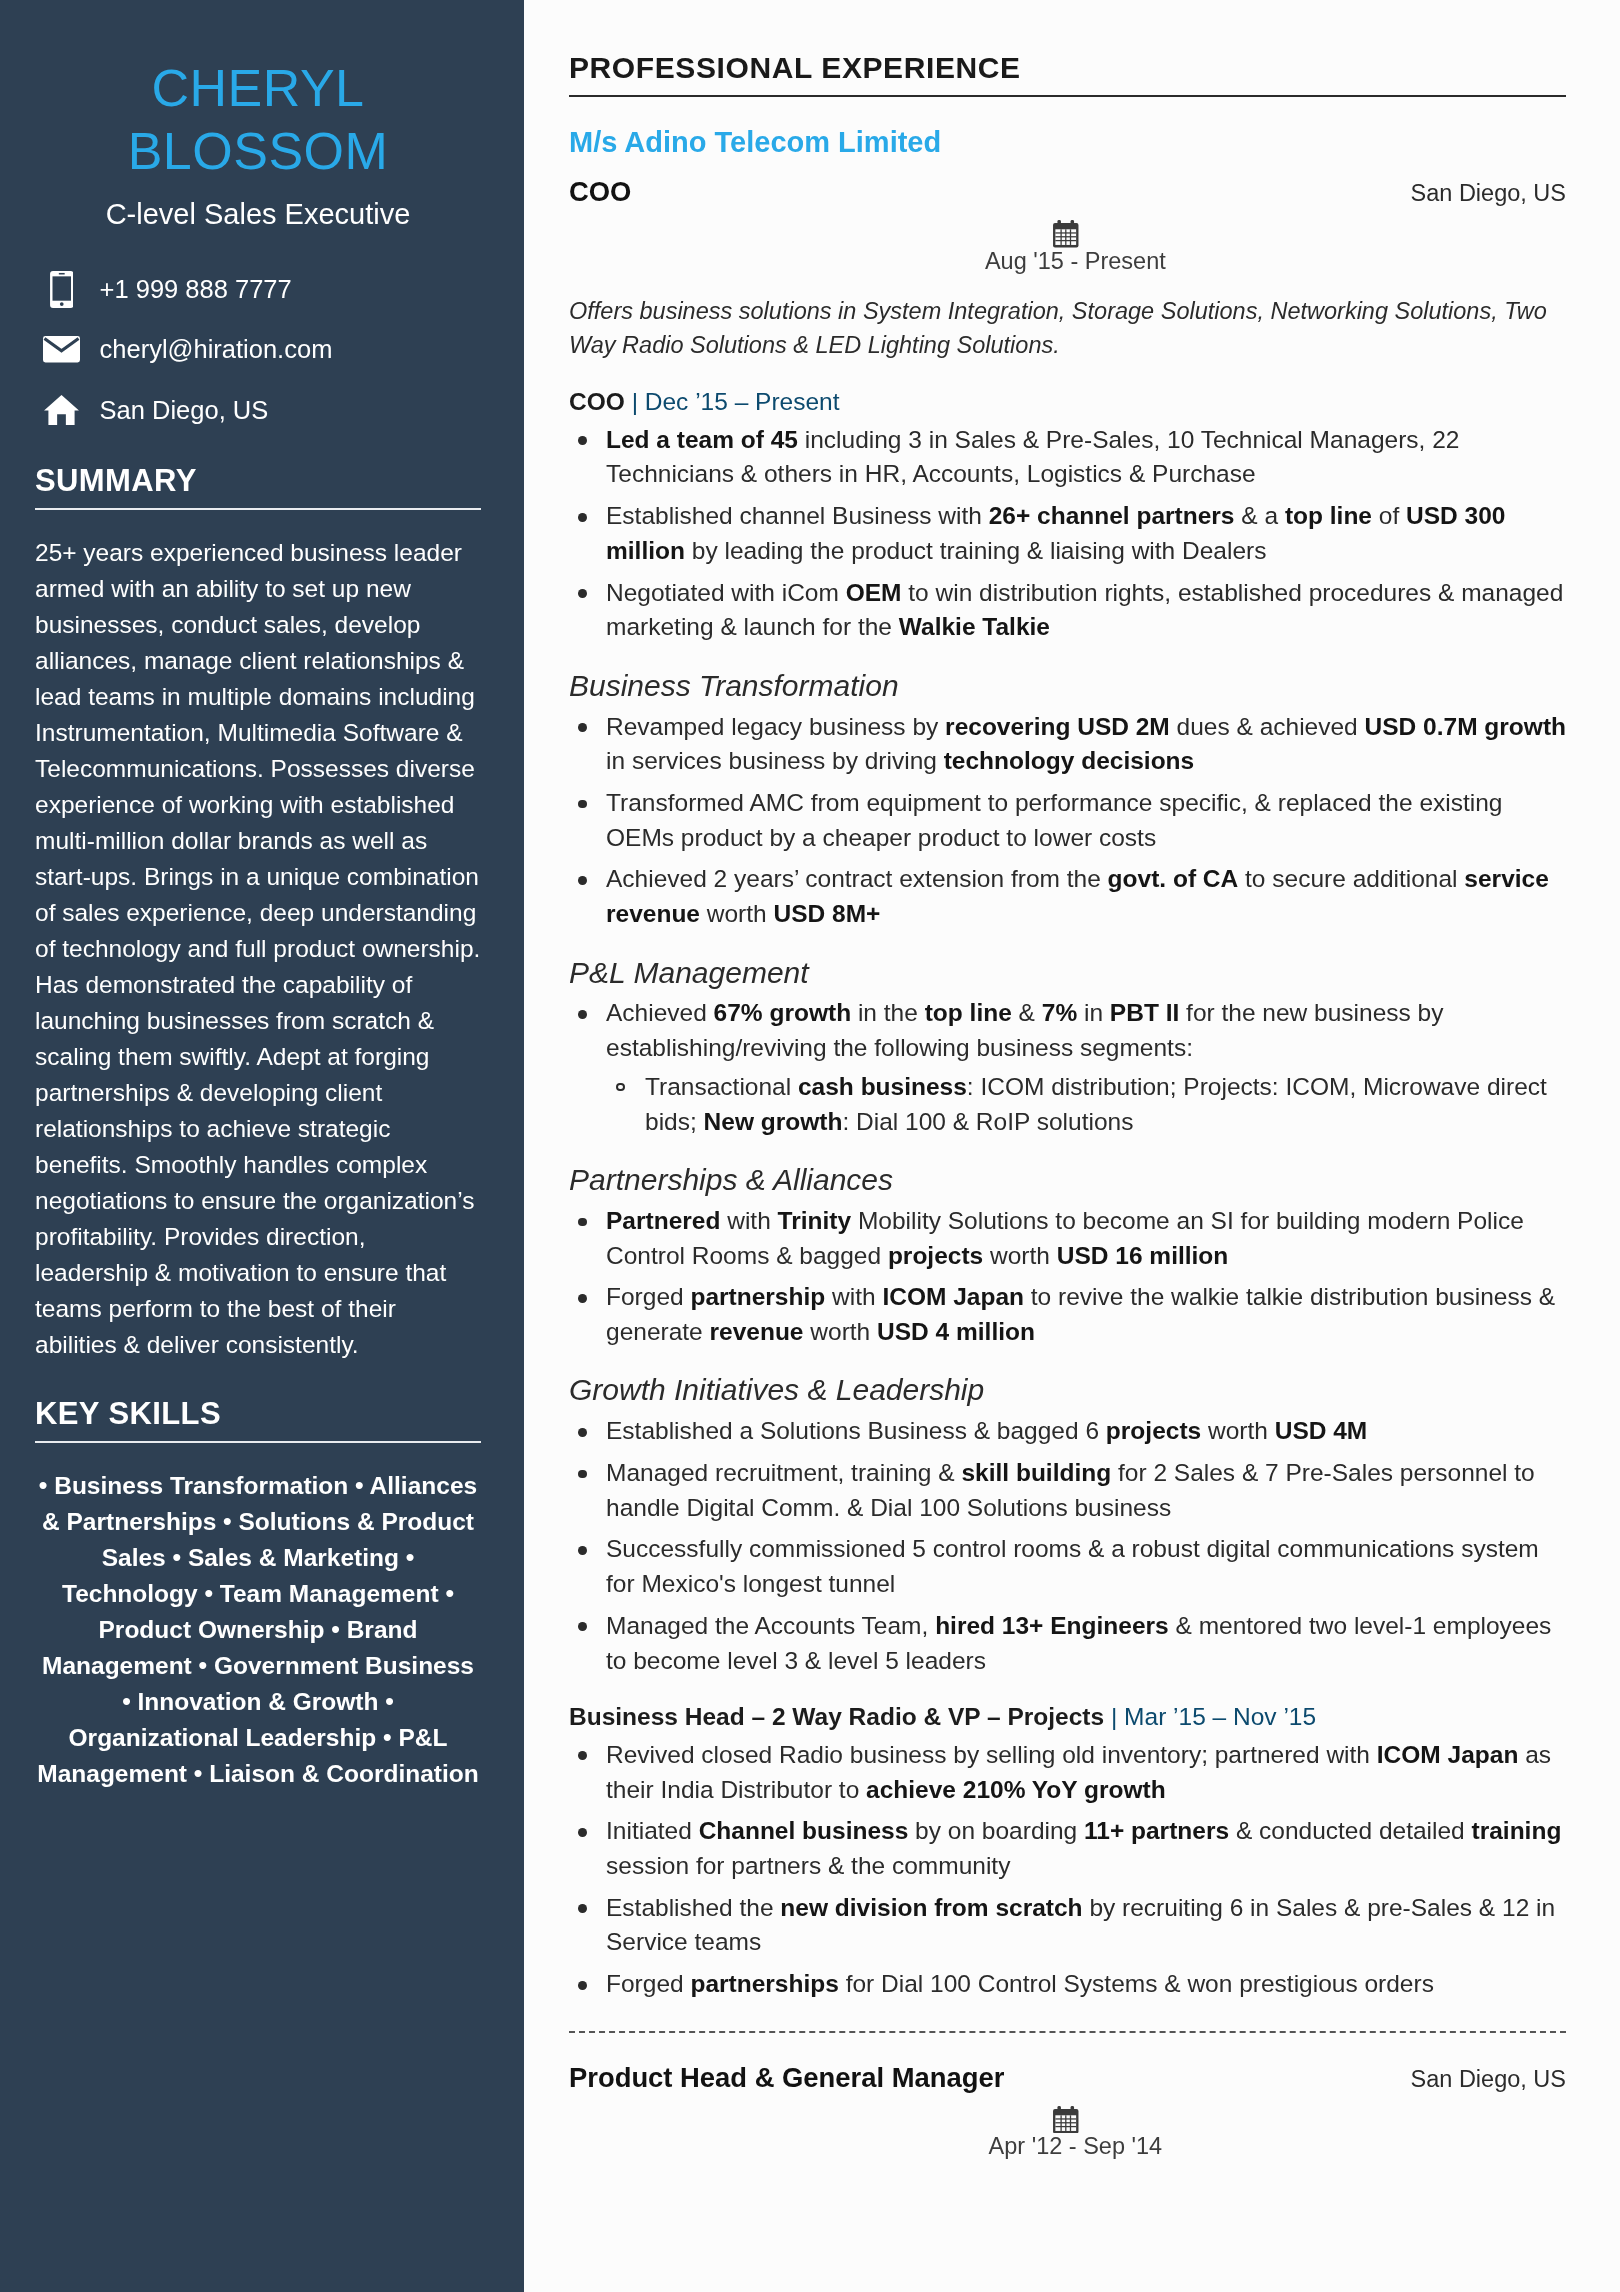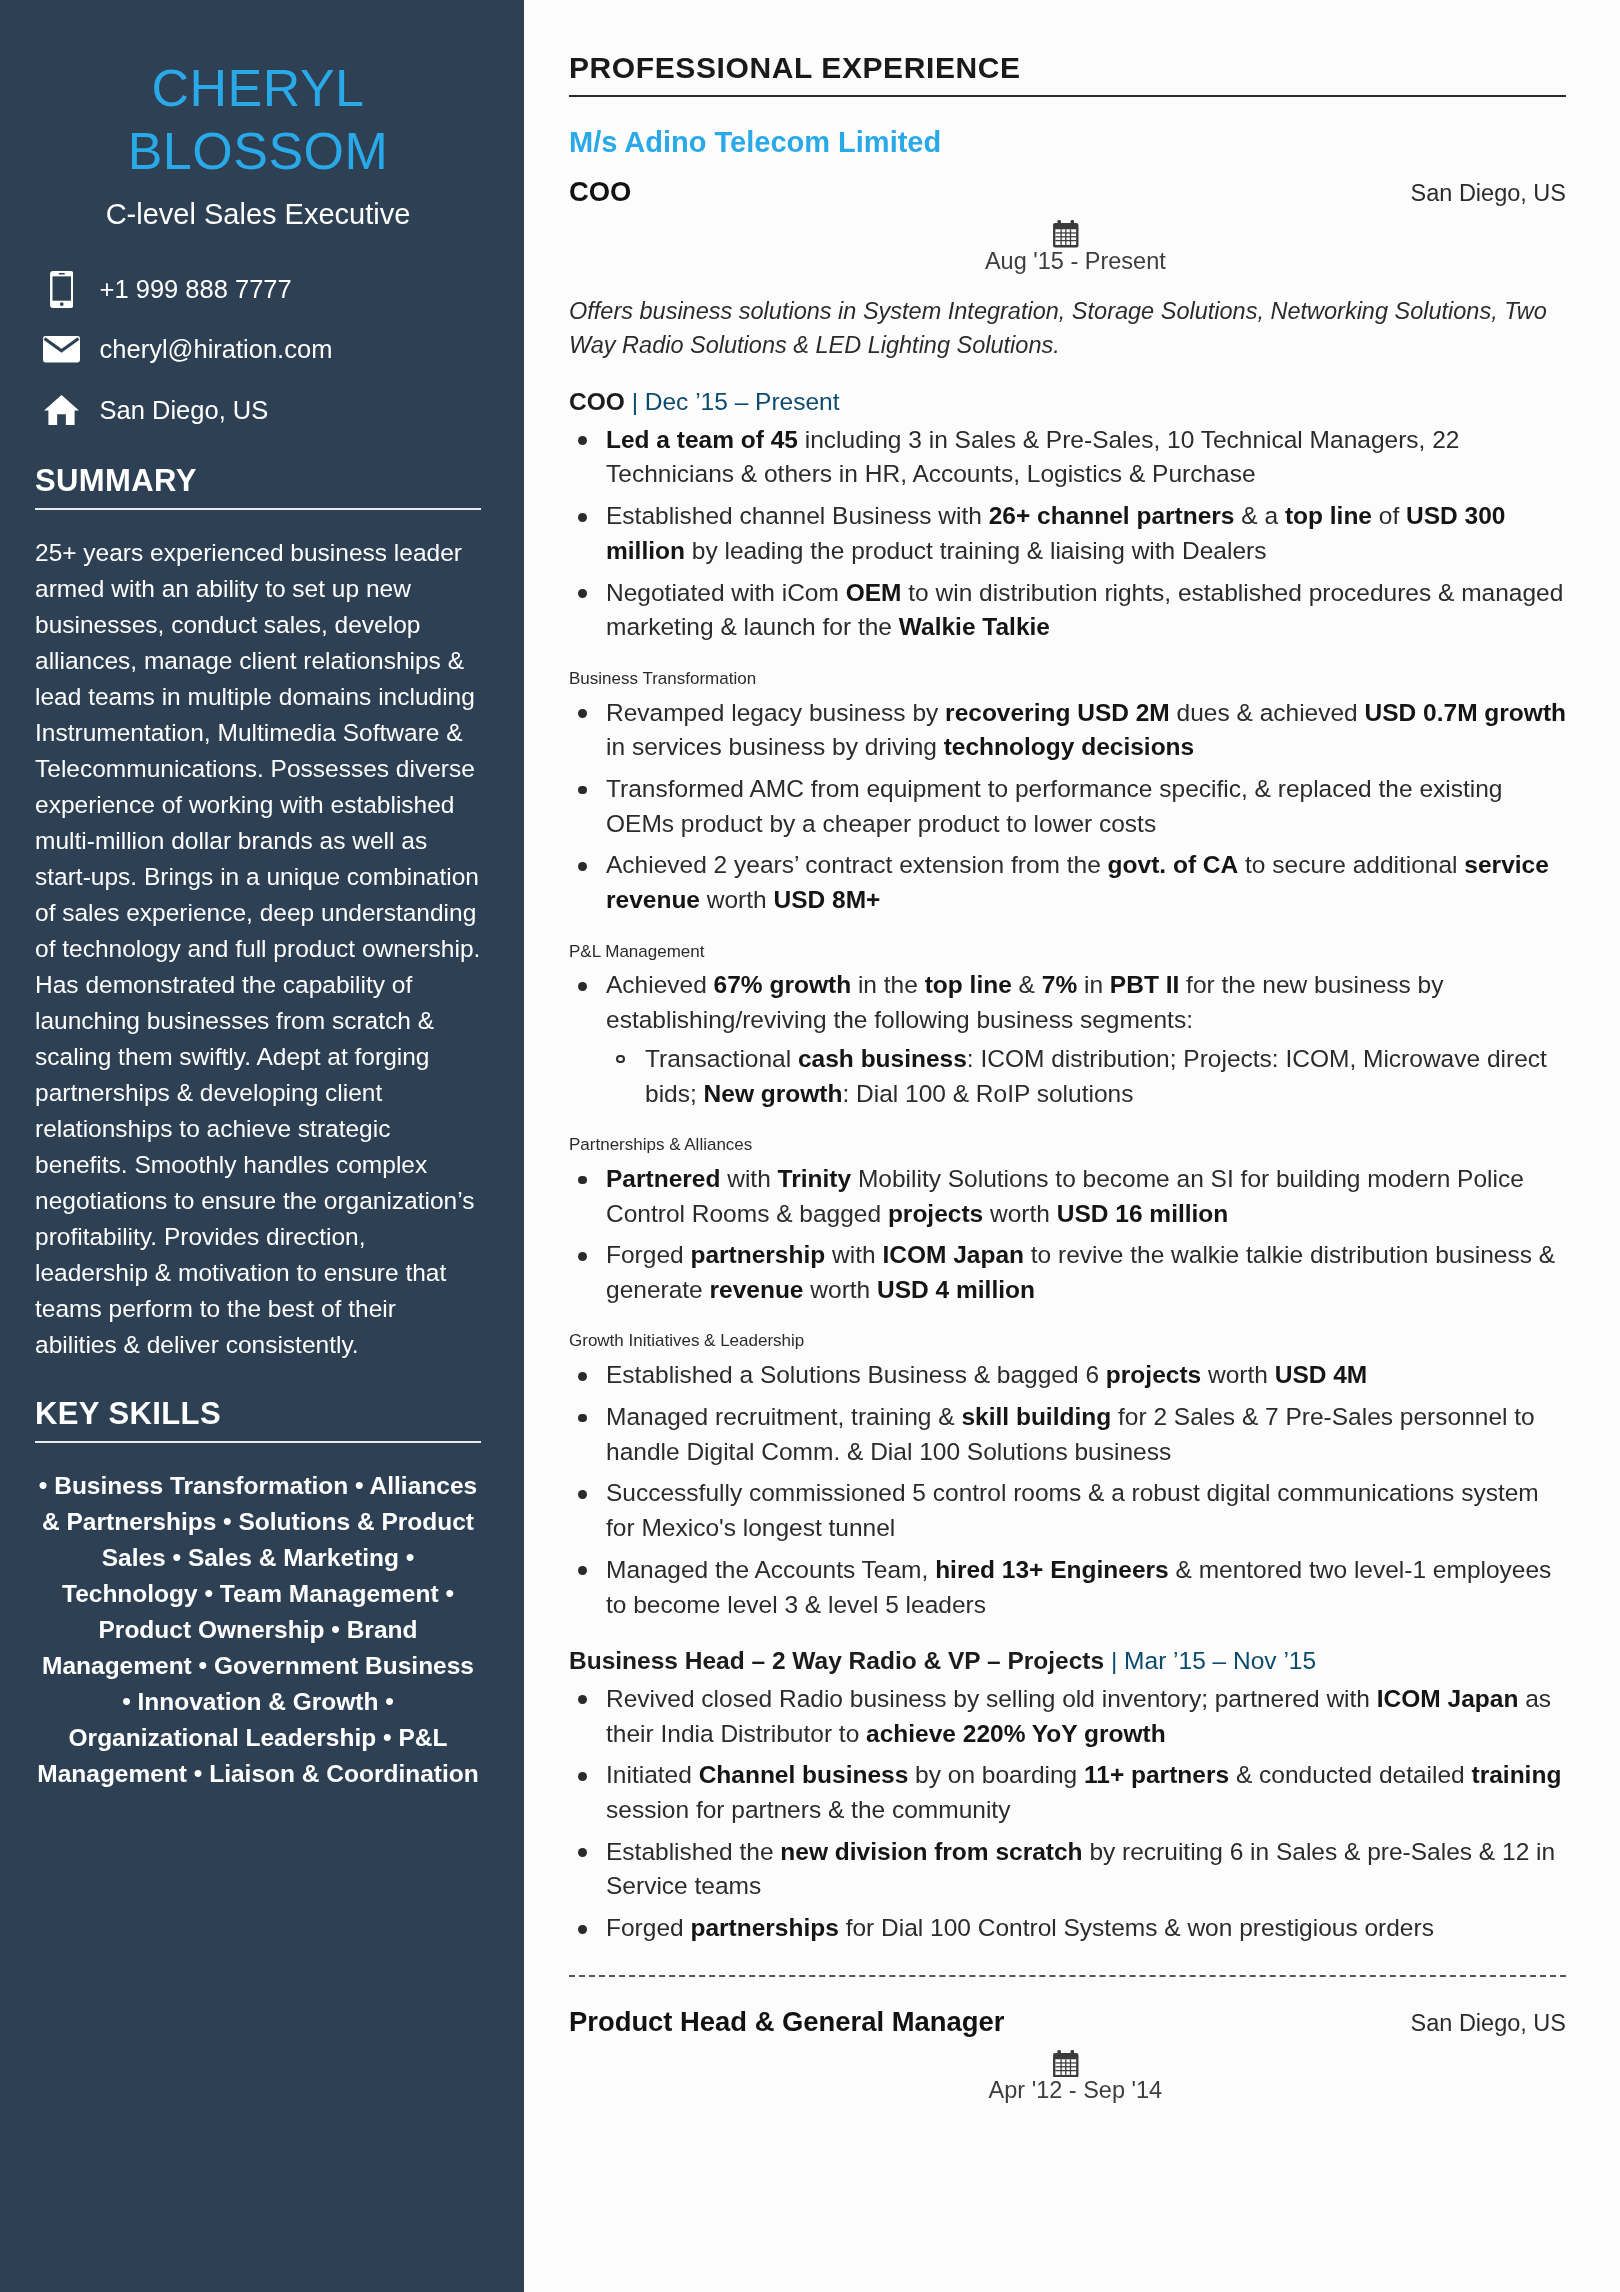--- a/index.html
+++ b/index.html
@@ -169,21 +169,22 @@
     margin: 0 0 25.5px 0;
   }
   .sub-role {
     font-size: 24.5px;
     color: #1c1c1c;
     margin: 0 0 5.9px 0;
   }
   .sub-role b { font-weight: 700; }
   .sub-role .dt { font-weight: 400; color:#0c4a6e; }
   .group-label {
-    font-size: 17px;
+    font-size: 30px;
+    font-style: italic;
     color: #2b2b2b;
     margin: 23.5px 0 3.9px 0;
   }
   ul.blist {
     list-style: none;
     margin: 0;
     padding: 0;
   }
   ul.blist > li {
     position: relative;
@@ -350,21 +351,21 @@
           <div class="group-label">Growth Initiatives &amp; Leadership</div>
           <ul class="blist">
             <li>Established a Solutions Business &amp; bagged 6 <b>projects</b> worth <b>USD 4M</b></li>
             <li>Managed recruitment, training &amp; <b>skill building</b> for 2 Sales &amp; 7 Pre-Sales personnel to handle Digital Comm. &amp; Dial 100 Solutions business</li>
             <li>Successfully commissioned 5 control rooms &amp; a robust digital communications system for Mexico's longest tunnel</li>
             <li>Managed the Accounts Team, <b>hired 13+ Engineers</b> &amp; mentored two level-1 employees to become level 3 &amp; level 5 leaders</li>
           </ul>
           <div class="spacer-lg"></div>
           <div class="sub-role"><b>Business Head – 2 Way Radio &amp; VP – Projects</b> <span class="dt">| Mar ’15 – Nov ’15</span></div>
           <ul class="blist">
-            <li>Revived closed Radio business by selling old inventory; partnered with <b>ICOM Japan</b> as their India Distributor to <b>achieve 220% YoY growth</b></li>
+            <li>Revived closed Radio business by selling old inventory; partnered with <b>ICOM Japan</b> as their India Distributor to <b>achieve 210% YoY growth</b></li>
             <li>Initiated <b>Channel business</b> by on boarding <b>11+ partners</b> &amp; conducted detailed <b>training</b> session for partners &amp; the community</li>
             <li>Established the <b>new division from scratch</b> by recruiting 6 in Sales &amp; pre-Sales &amp; 12 in Service teams</li>
             <li>Forged <b>partnerships</b> for Dial 100 Control Systems &amp; won prestigious orders</li>
           </ul>
         </section>
         <hr class="dashed-sep">
         <section>
           <div class="role-row">
             <span class="role-title">Product Head &amp; General Manager</span>
             <span class="role-loc">San Diego, US</span>

